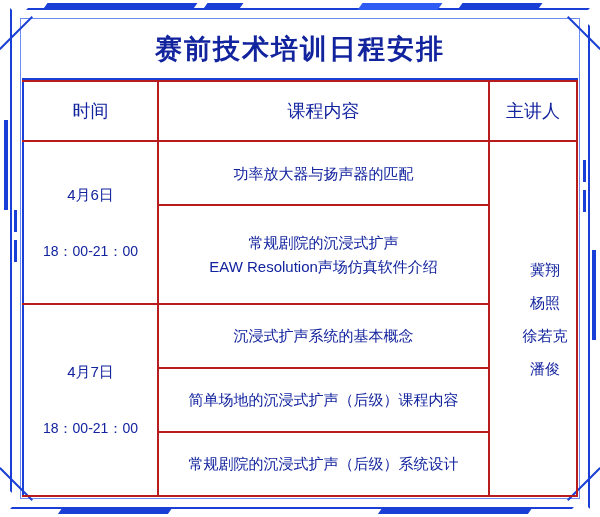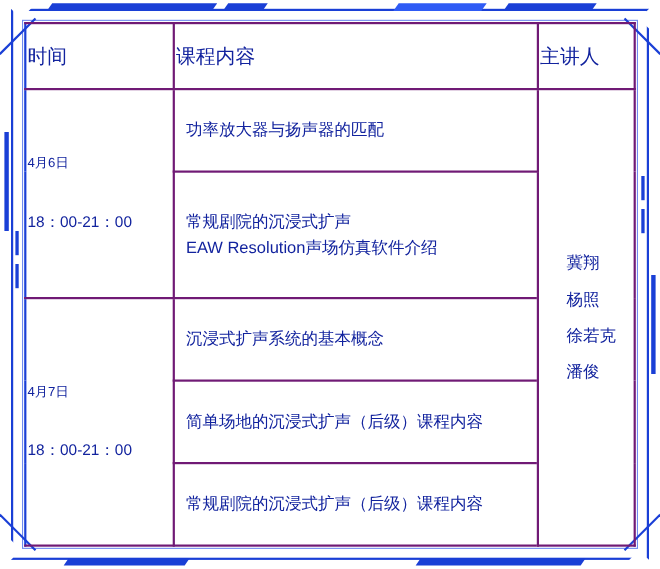--- a/index.html
+++ b/index.html
@@ -109,39 +109,39 @@
     line-height: 1.2;
   }
 
   table.schedule {
     width: 100%;
     border-collapse: collapse;
     table-layout: fixed;
     flex: 1;
   }
   table.schedule td, table.schedule th {
-    border: 2px solid #701a75;
-    text-align: left;
+    border: 2px solid #b91c1c;
+    text-align: center;
     vertical-align: middle;
     color: #12239e;
     font-weight: normal;
   }
   table.schedule th {
     font-size: 18px;
     height: 56px;
     font-weight: normal;
   }
   .col-time   { width: 135px; }
   .col-person { width: 88px; }
 
   td.timecell {
     font-size: 15px;
     line-height: 1.9;
   }
-  td.timecell .date { display: block; font-size: 12px; }
+  td.timecell .date { display: block; font-size: 15px; }
   td.timecell .hours { display: block; font-size: 14px; margin-top: 28px; }
 
   td.course {
     font-size: 15px;
     padding: 9px 10px;
     line-height: 1.55;
   }
   td.course .l2 { display: block; }
 
   td.people {
@@ -181,20 +181,21 @@
   <div class="accent accent-left"></div>
   <div class="accent accent-right"></div>
 
   <div class="tick tick-l1"></div>
   <div class="tick tick-l2"></div>
   <div class="tick tick-r1"></div>
   <div class="tick tick-r2"></div>
 
   <div class="content">
 
+    <div class="title">赛前技术培训日程安排</div>
 
     <table class="schedule">
       <colgroup>
         <col class="col-time">
         <col>
         <col class="col-person">
       </colgroup>
       <tbody>
         <tr>
           <th>时间</th>
@@ -236,19 +237,19 @@
         </tr>
 
         <tr>
           <td class="course">
             <span>简单场地的沉浸式扩声（后级）课程内容</span>
           </td>
         </tr>
 
         <tr>
           <td class="course">
-            <span>常规剧院的沉浸式扩声（后级）课程内容</span>
+            <span>常规剧院的沉浸式扩声（后级）系统设计</span>
           </td>
         </tr>
       </tbody>
     </table>
   </div>
 </div>
 
 </body></html>

